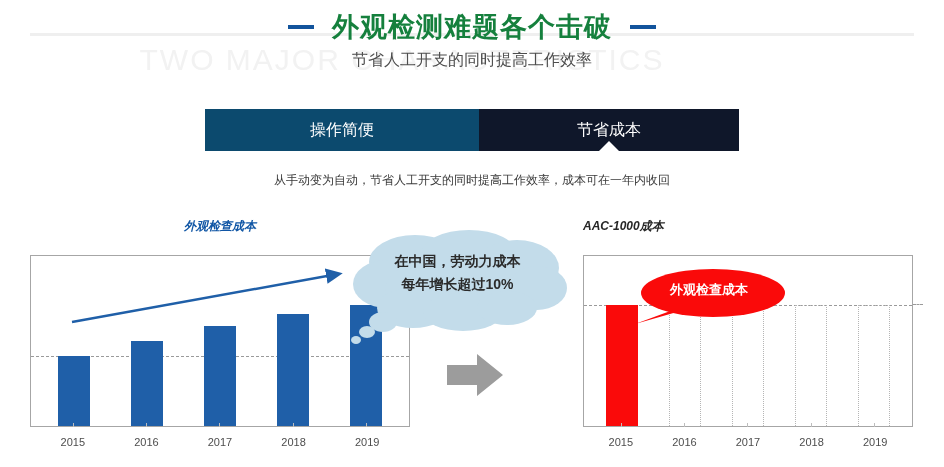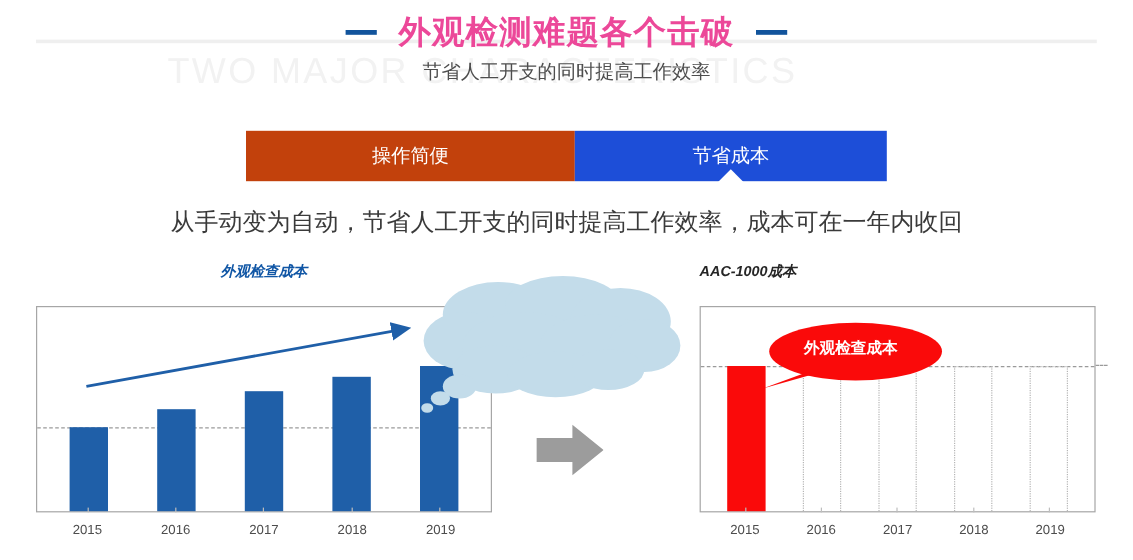--- a/index.html
+++ b/index.html
@@ -52,21 +52,21 @@
   }
   .title-dash {
     width: 26px;
     height: 4px;
     background: #12549c;
     display: block;
   }
   #page-title {
     font-size: 27px;
     font-weight: bold;
-    color: #ec4899;
+    color: #15803d;
     letter-spacing: 1px;
     white-space: nowrap;
     line-height: 34px;
   }
   #page-subtitle {
     position: absolute;
     left: 0; top: 50px;
     width: 944px;
     text-align: center;
     font-size: 16px;
@@ -103,21 +103,21 @@
     border-right: 11px solid transparent;
     border-bottom: 11px solid #ffffff;
   }
 
   
   #lead-text {
     position: absolute;
     left: 0; top: 172px;
     width: 944px;
     text-align: center;
-    font-size: 20px;
+    font-size: 12px;
     color: #3a3a3a;
     white-space: nowrap;
   }
 
   
   .chart-heading {
     position: absolute;
     font-size: 12px;
     font-weight: bold;
     white-space: nowrap;
@@ -277,24 +277,24 @@
   <div id="title-watermark">TWO MAJOR CHARACTERISTICS</div>
   <div id="title-row">
     <span class="title-dash" style="background: rgb(18, 84, 156);"></span>
     <span id="page-title">外观检测难题各个击破</span>
     <span class="title-dash" style="background: rgb(18, 84, 156);"></span>
   </div>
   <div id="page-subtitle">节省人工开支的同时提高工作效率</div>
 </div>
 
 <div id="tab-bar">
-  <div class="tab" id="tab-operation" style="background: #c2410c;">
+  <div class="tab" id="tab-operation" style="background: #0c4a6e;">
     <span>操作简便</span>
   </div>
-  <div class="tab" id="tab-cost" style="background: #1d4ed8;">
+  <div class="tab" id="tab-cost" style="background: #0f172a;">
     <span>节省成本</span>
     <span id="tab-cost-notch"></span>
   </div>
 </div>
 
 <div id="lead-text">从手动变为自动，节省人工开支的同时提高工作效率，成本可在一年内收回</div>
 
 <div class="chart-heading" id="chart-left-heading" style="color: rgb(16, 86, 165);">外观检查成本</div>
 
 <div class="plot-frame" id="chart-left-plot">
@@ -345,20 +345,24 @@
       <ellipse cx="156" cy="62" rx="48" ry="28"></ellipse>
       <ellipse cx="196" cy="60" rx="30" ry="22"></ellipse>
       <ellipse cx="72" cy="80" rx="36" ry="20"></ellipse>
       <ellipse cx="122" cy="84" rx="40" ry="19"></ellipse>
       <ellipse cx="166" cy="80" rx="30" ry="17"></ellipse>
       <ellipse cx="42" cy="94" rx="14" ry="10"></ellipse>
       <ellipse cx="26" cy="104" rx="8" ry="6"></ellipse>
       <ellipse cx="15" cy="112" rx="5" ry="4"></ellipse>
     </g>
   </svg>
+  <div id="cloud-text">
+    <div>在中国，劳动力成本</div>
+    <div>每年增长超过10%</div>
+  </div>
 </div>
 
 <svg id="middle-arrow" viewBox="0 0 56 46">
   <path d="M0,13 L30,13 L30,2 L56,23 L30,44 L30,33 L0,33 Z" fill="#9c9c9c"></path>
 </svg>
 
 <div class="chart-heading" id="chart-right-heading" style="color: rgb(38, 38, 38);">AAC-1000成本</div>
 
 <div class="plot-frame" id="chart-right-plot">
   <div class="plot-inner">

